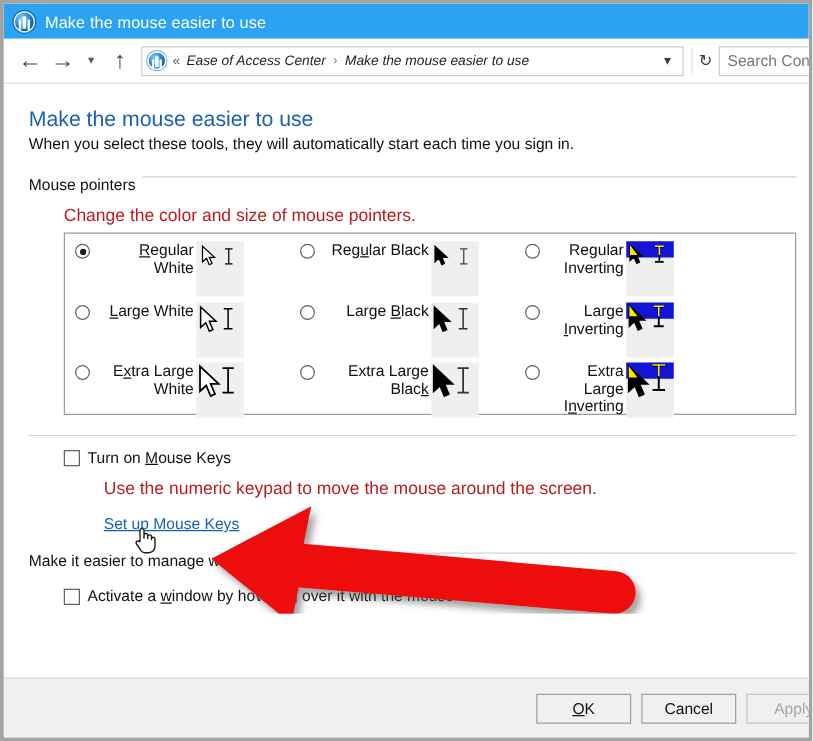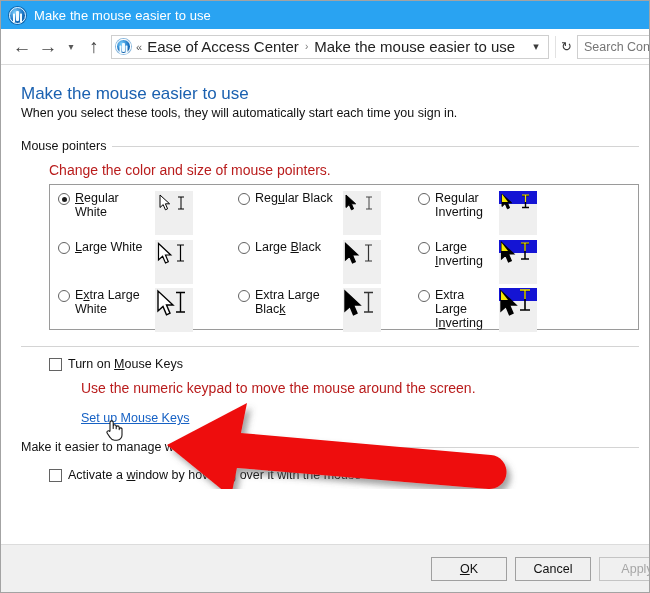--- a/index.html
+++ b/index.html
@@ -8,21 +8,21 @@
     width: 650px; height: 593px;
     overflow: hidden;
     background: #ffffff;
     font-family: "Liberation Sans", sans-serif;
   }
 
   #window {
     position: relative;
     width: 650px; height: 593px;
     background: #ffffff;
-    border: 1px solid #a3a3a3;
+    border: 3px solid #a3a3a3;
     overflow: hidden;
   }
 
   
   #titlebar {
     height: 28px;
     background: #29a3f2;
     display: flex;
     align-items: center;
     padding-left: 8px;
@@ -107,23 +107,24 @@
     border-radius: 1px;
     box-shadow: -3px 2px 0 -0.5px #f2fbff, 3px 2px 0 -0.5px #f2fbff;
   }
   .crumb-sep {
     color: #555;
     font-size: 11px;
     padding: 0 5px;
     user-select: none;
   }
   .crumb {
-    font-size: 15px;
+    font-size: 11px;
     color: #222;
     white-space: nowrap;
+    font-style: italic;
   }
   .crumb-chev { color: #777; font-size: 10px; padding: 0 6px; }
   #addr-spacer { flex: 1 1 auto; min-width: 4px; }
   #addr-dropdown {
     width: 20px; text-align: center;
     color: #3b3b3b; font-size: 11px;
     flex: 0 0 auto;
   }
   #refresh-btn {
     width: 22px; height: 22px;
@@ -166,21 +167,21 @@
   }
   #page-subtitle {
     font-size: 12.5px;
     color: #111;
     margin: 0 0 19px 0;
   }
 
   
   .group-head {
     display: flex;
-    align-items: center;
+    align-items: flex-start;
     font-size: 12.5px;
     color: #111;
     margin: 0 0 0 0;
   }
   .group-head .label { white-space: nowrap; padding-right: 6px; }
   .group-head .rule {
     flex: 1 1 auto;
     height: 1px;
     background: #d4d4d4;
   }
@@ -229,20 +230,21 @@
     border-radius: 50%;
     background: #1d1d1d;
   }
   .ptr-label {
     font-size: 12.5px;
     color: #111;
     line-height: 14px;
     margin-left: 5px;
     width: 78px;
     flex: 0 0 auto;
+    text-align: right;
   }
   .ptr-label u { text-decoration: underline; }
 
   .ptr-preview {
     width: 38px;
     height: 44px;
     background: #efefef;
     position: relative;
     margin-left: 2px;
     flex: 0 0 auto;

